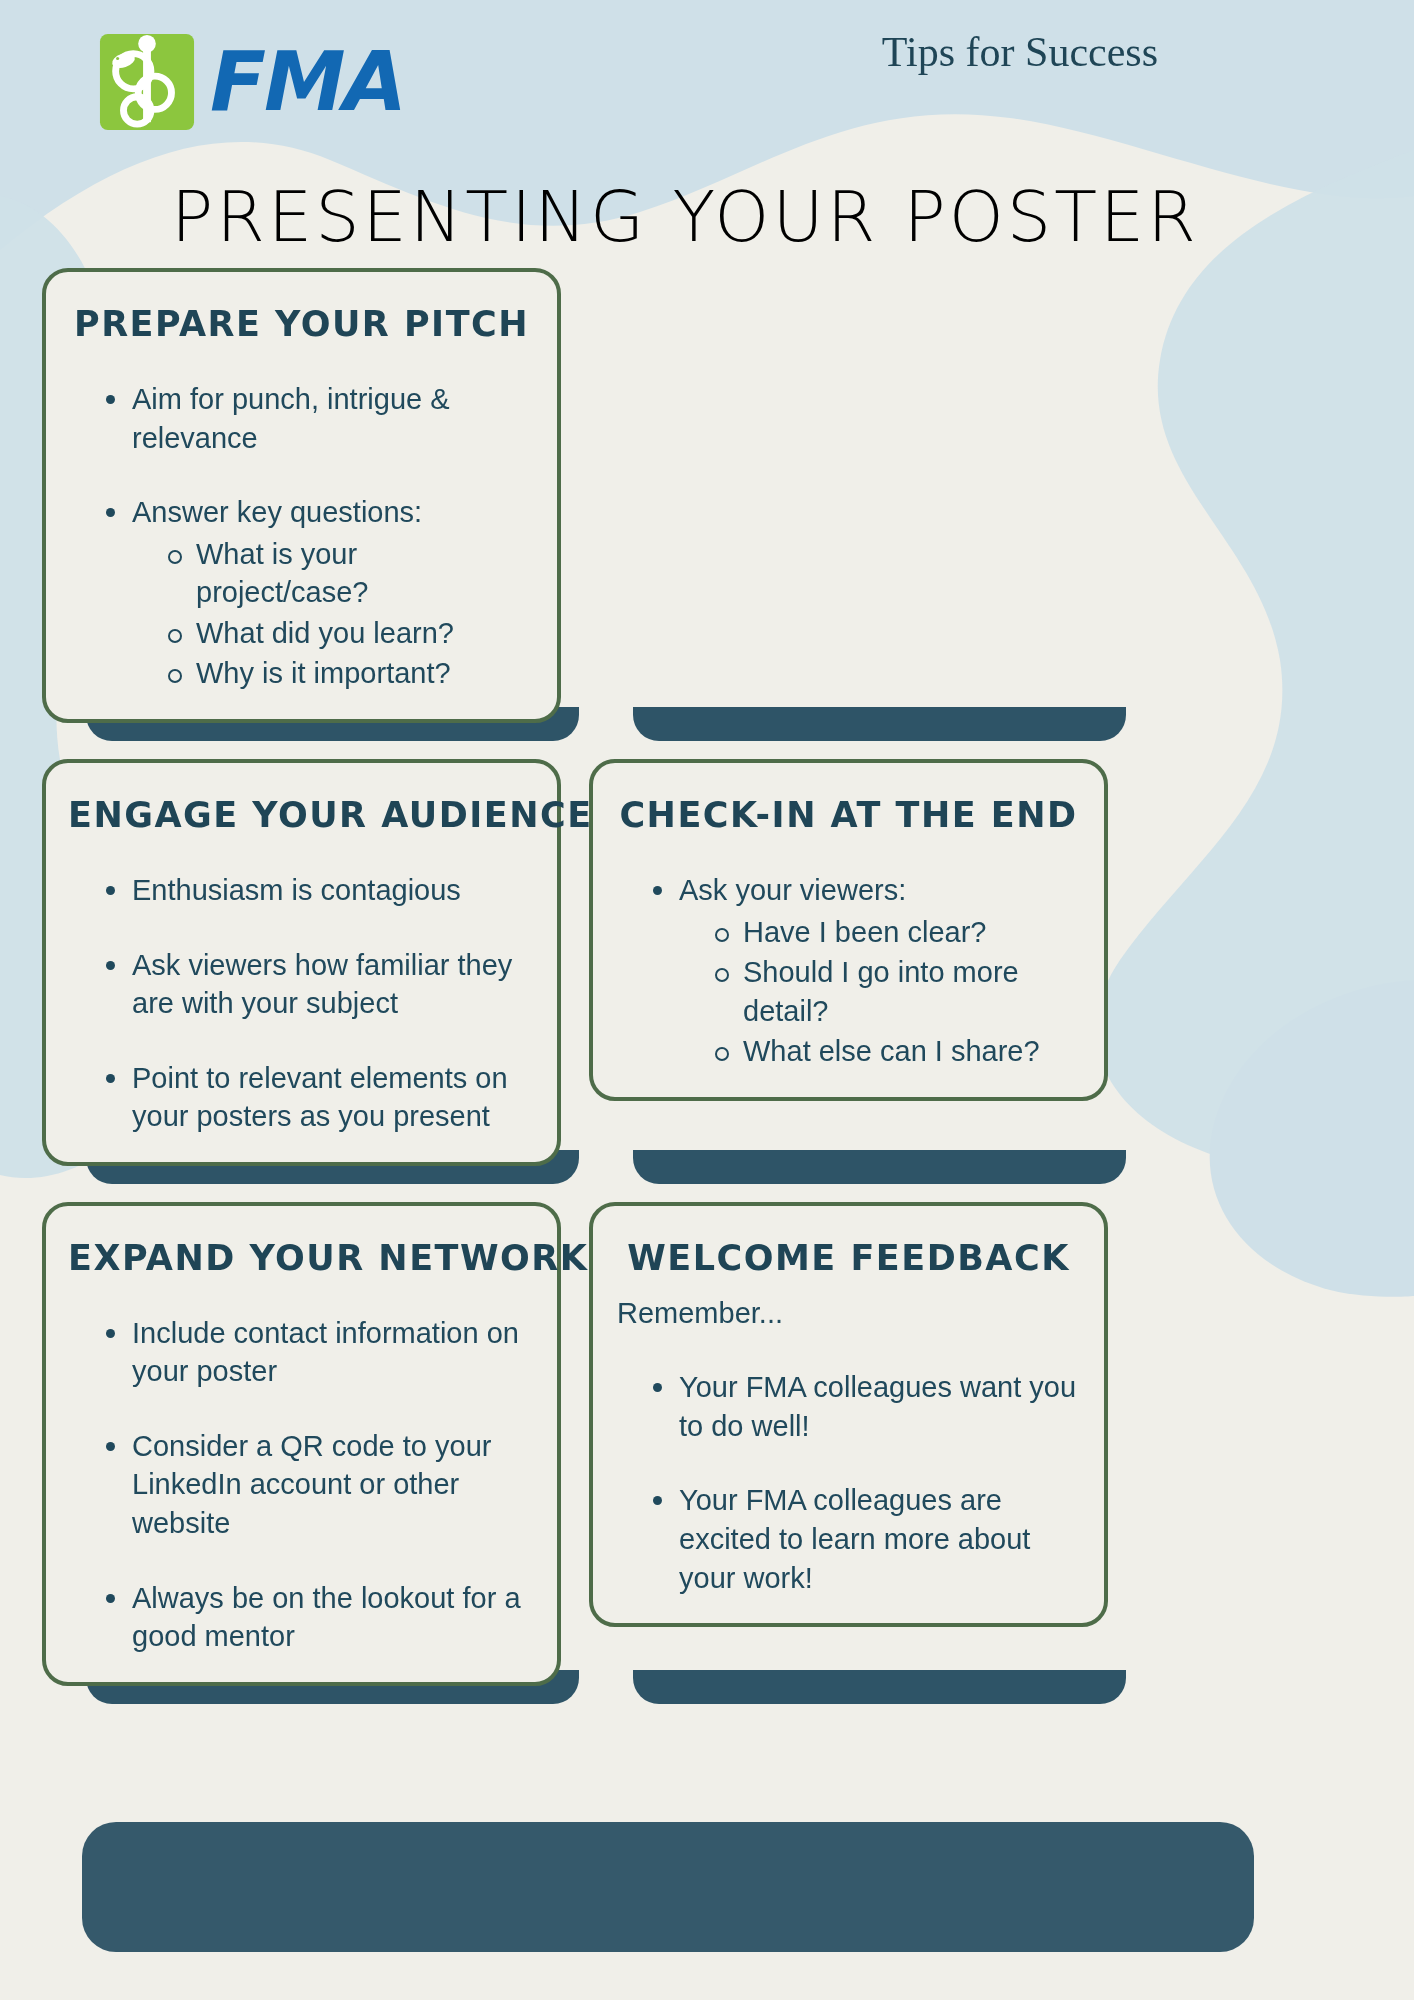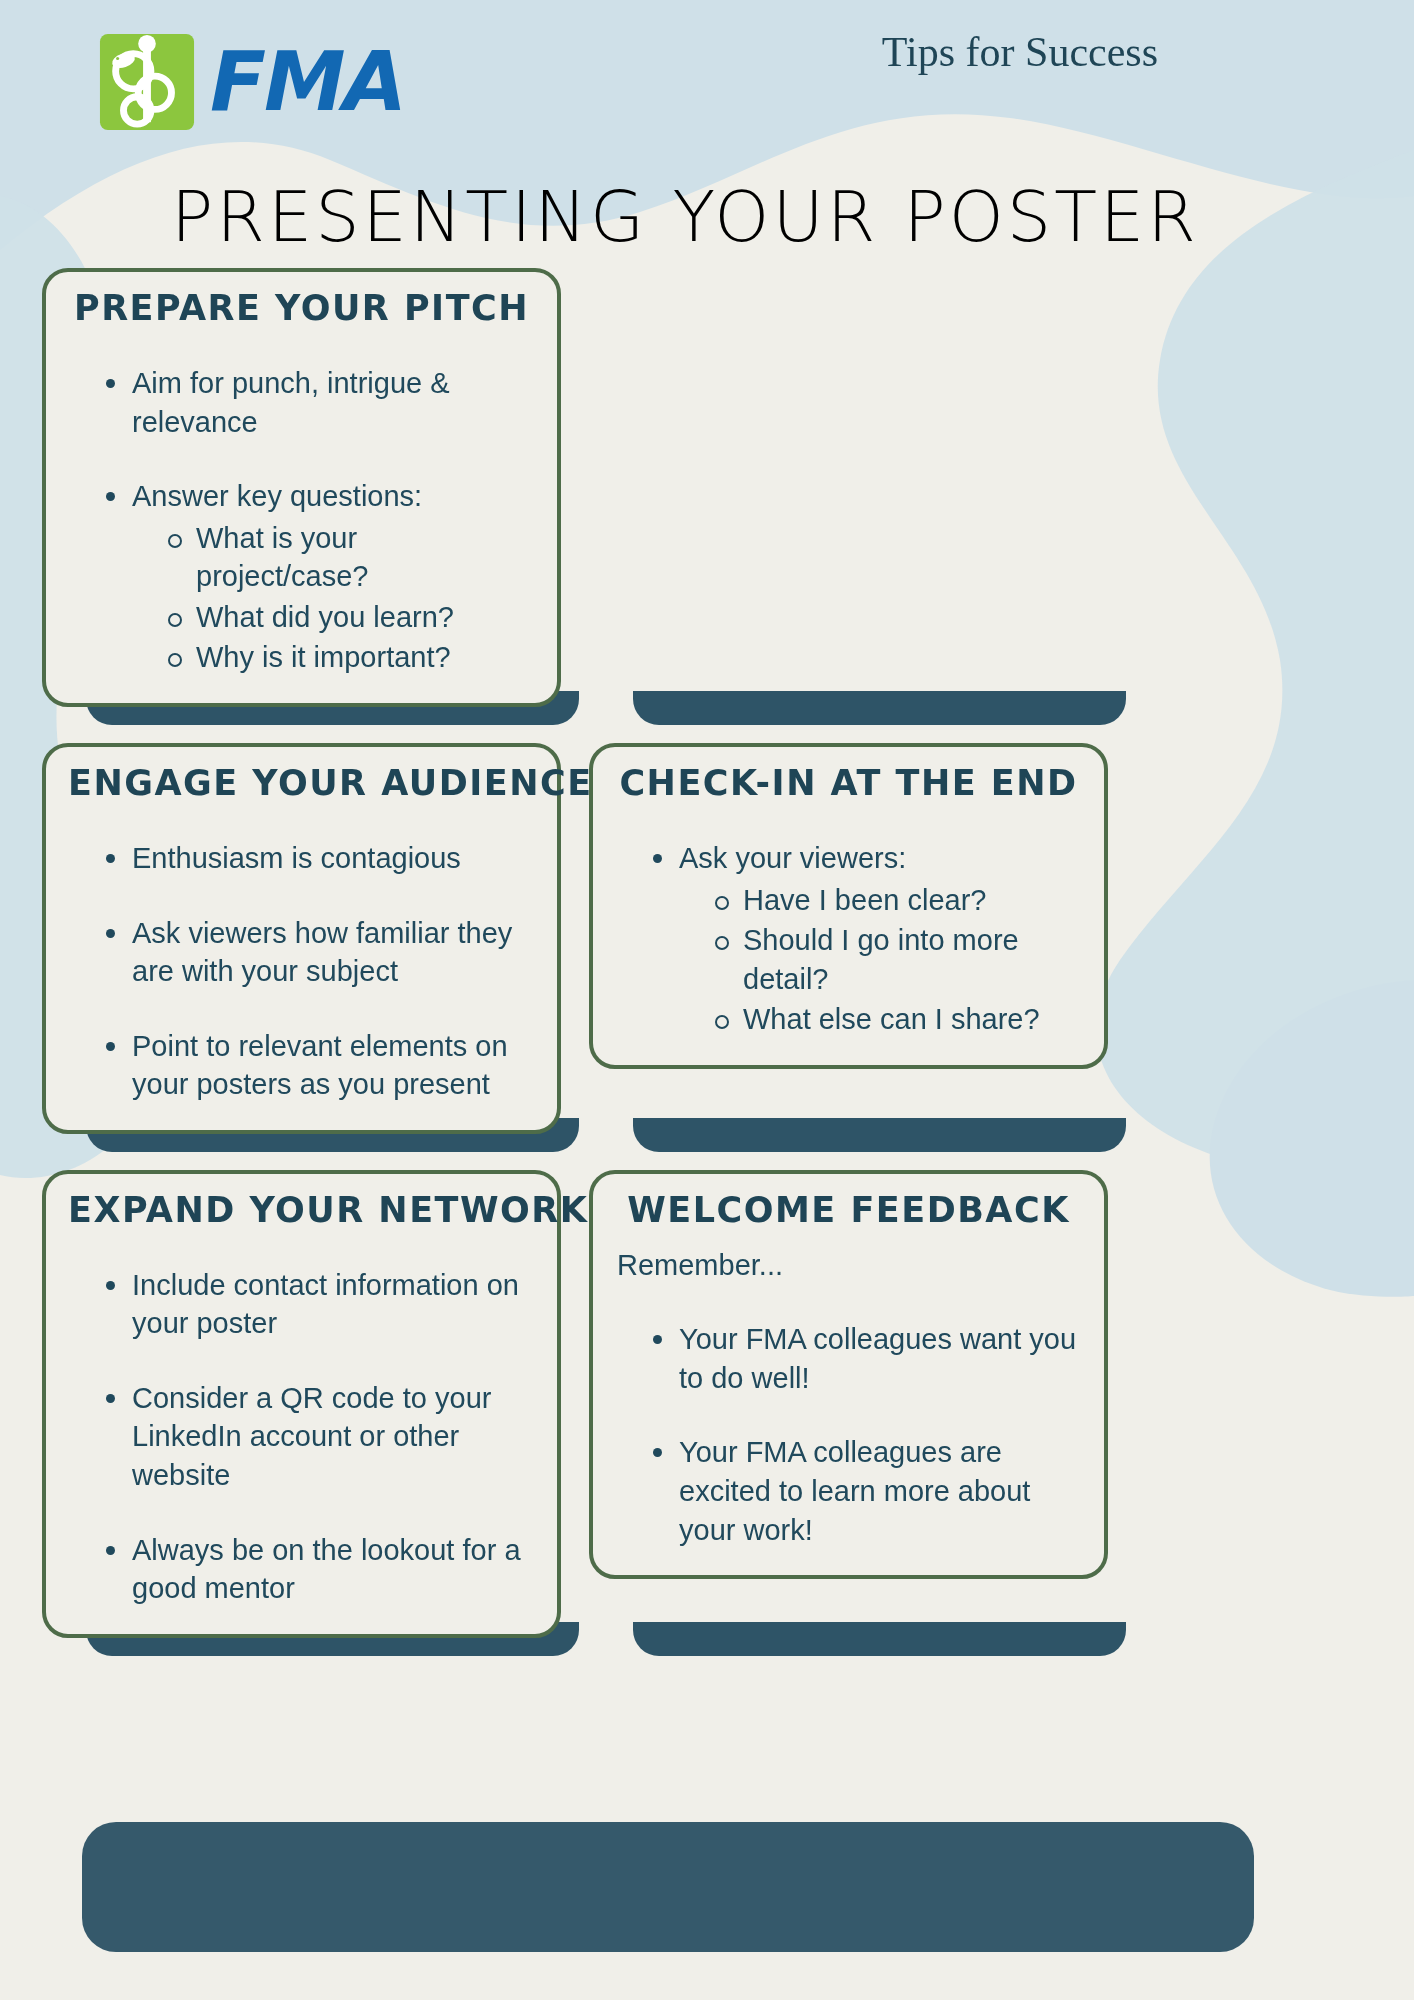--- a/index.html
+++ b/index.html
@@ -100,21 +100,21 @@
     row-gap: 0;
   }
 
   .card-slot { position: relative; }
 
   .card {
     position: relative;
     background: #f0efe9;
     border: 4px solid #4e6c49;
     border-radius: 26px;
-    padding: 16px 22px 22px 22px;
+    padding: 32px 22px 22px 22px;
     z-index: 2;
   }
 
   .card-shadow {
     position: absolute;
     left: 44px;
     right: -18px;
     bottom: -18px;
     height: 34px;
     background: #2e5467;

